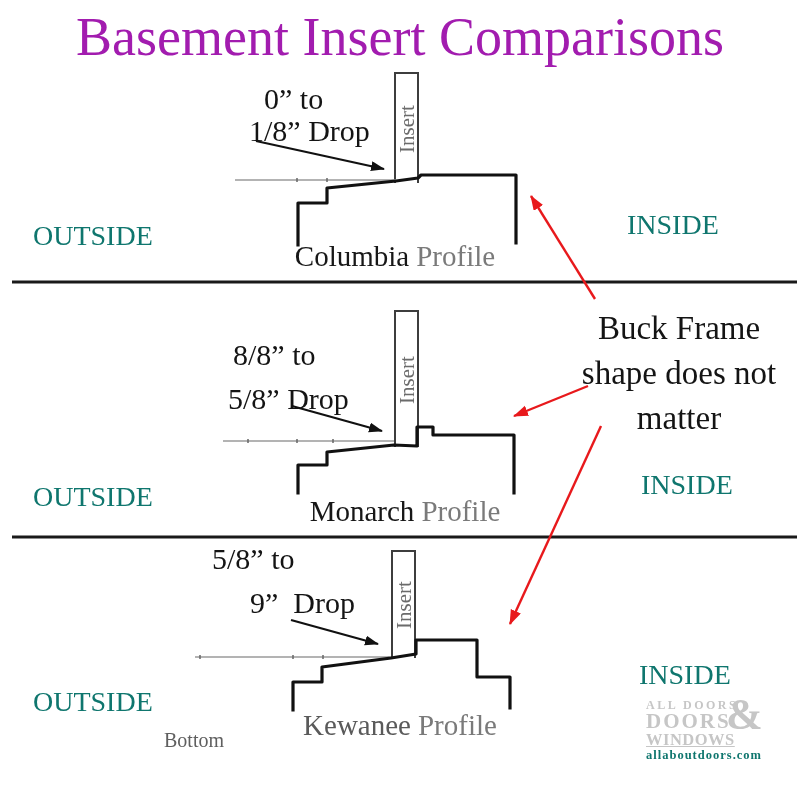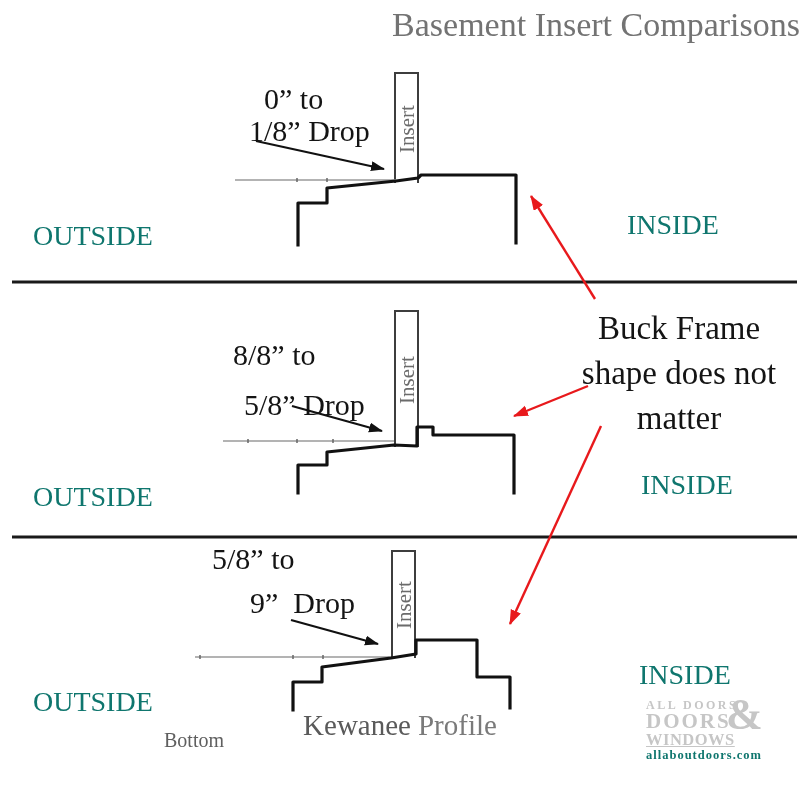--- a/index.html
+++ b/index.html
@@ -3,22 +3,22 @@
 <meta charset="utf-8">
 <style>
   html,body { margin:0; padding:0; background:#ffffff; }
   #canvas {
     position:relative; width:800px; height:800px; background:#ffffff;
     font-family:"Liberation Serif","DejaVu Serif",serif; color:#111;
     overflow:hidden;
   }
   .abs { position:absolute; }
   #title {
-    left:0; right:0; top:6px; text-align:right;
-    font-size:34px; font-weight:400; color:#737373; letter-spacing:0px;
+    left:0; right:0; top:6px; text-align:center;
+    font-size:54px; font-weight:400; color:#a21caf; letter-spacing:0px;
   }
   .drop-line { font-size:30px; color:#141414; white-space:pre; line-height:1; }
   .side-label { font-size:28px; color:#0f766e; line-height:1; }
   .caption { font-size:29px; line-height:1; white-space:nowrap; text-align:center; }
   .caption .pname { color:#171717; }
   .caption .psuffix { color:#7a7a7a; margin-left:7px; }
   #sec3-caption .pname { color:#5a5a5a; }
   .insert-bar {
     border-left:2px solid #3d3d3d; border-right:2px solid #3d3d3d;
     border-top:2px solid #3d3d3d; background:transparent;
@@ -48,28 +48,34 @@
 
   <div id="title" class="abs">Basement Insert Comparisons</div>
 
   <div class="abs drop-line" style="left:264px; top:84px;">0” to</div>
   <div class="abs drop-line" style="left:249px; top:116px;">1/8” Drop</div>
   <div class="abs insert-bar" style="left:394px; top:72px; width:21px; height:109px;">
     <span class="vtext">Insert</span>
   </div>
   <div class="abs side-label" style="left:33px; top:222px;">OUTSIDE</div>
   <div class="abs side-label" style="left:627px; top:211px;">INSIDE</div>
+  <div class="abs caption" style="left:270px; top:242px; width:250px;">
+    <span class="pname">Columbia</span><span class="psuffix">Profile</span>
+  </div>
 
   <div class="abs drop-line" style="left:233px; top:340px;">8/8” to</div>
-  <div class="abs drop-line" style="left:244px; top:384px;margin-top:6px;">5/8” Drop</div>
+  <div class="abs drop-line" style="left:228px; top:384px;">5/8” Drop</div>
   <div class="abs insert-bar" style="left:394px; top:310px; width:21px; height:135px;">
     <span class="vtext">Insert</span>
   </div>
   <div class="abs side-label" style="left:33px; top:483px;">OUTSIDE</div>
   <div class="abs side-label" style="left:641px; top:471px;">INSIDE</div>
+  <div class="abs caption" style="left:280px; top:497px; width:250px;">
+    <span class="pname">Monarch</span><span class="psuffix">Profile</span>
+  </div>
 
   <div class="abs drop-line" style="left:212px; top:544px;">5/8” to</div>
   <div class="abs drop-line" style="left:250px; top:588px;">9”  Drop</div>
   <div class="abs insert-bar" style="left:391px; top:550px; width:21px; height:106px;">
     <span class="vtext">Insert</span>
   </div>
   <div class="abs side-label" style="left:33px; top:688px;">OUTSIDE</div>
   <div class="abs side-label" style="left:639px; top:661px;">INSIDE</div>
   <div id="sec3-caption" class="abs caption" style="left:275px; top:711px; width:250px;">
     <span class="pname">Kewanee</span><span class="psuffix">Profile</span>

